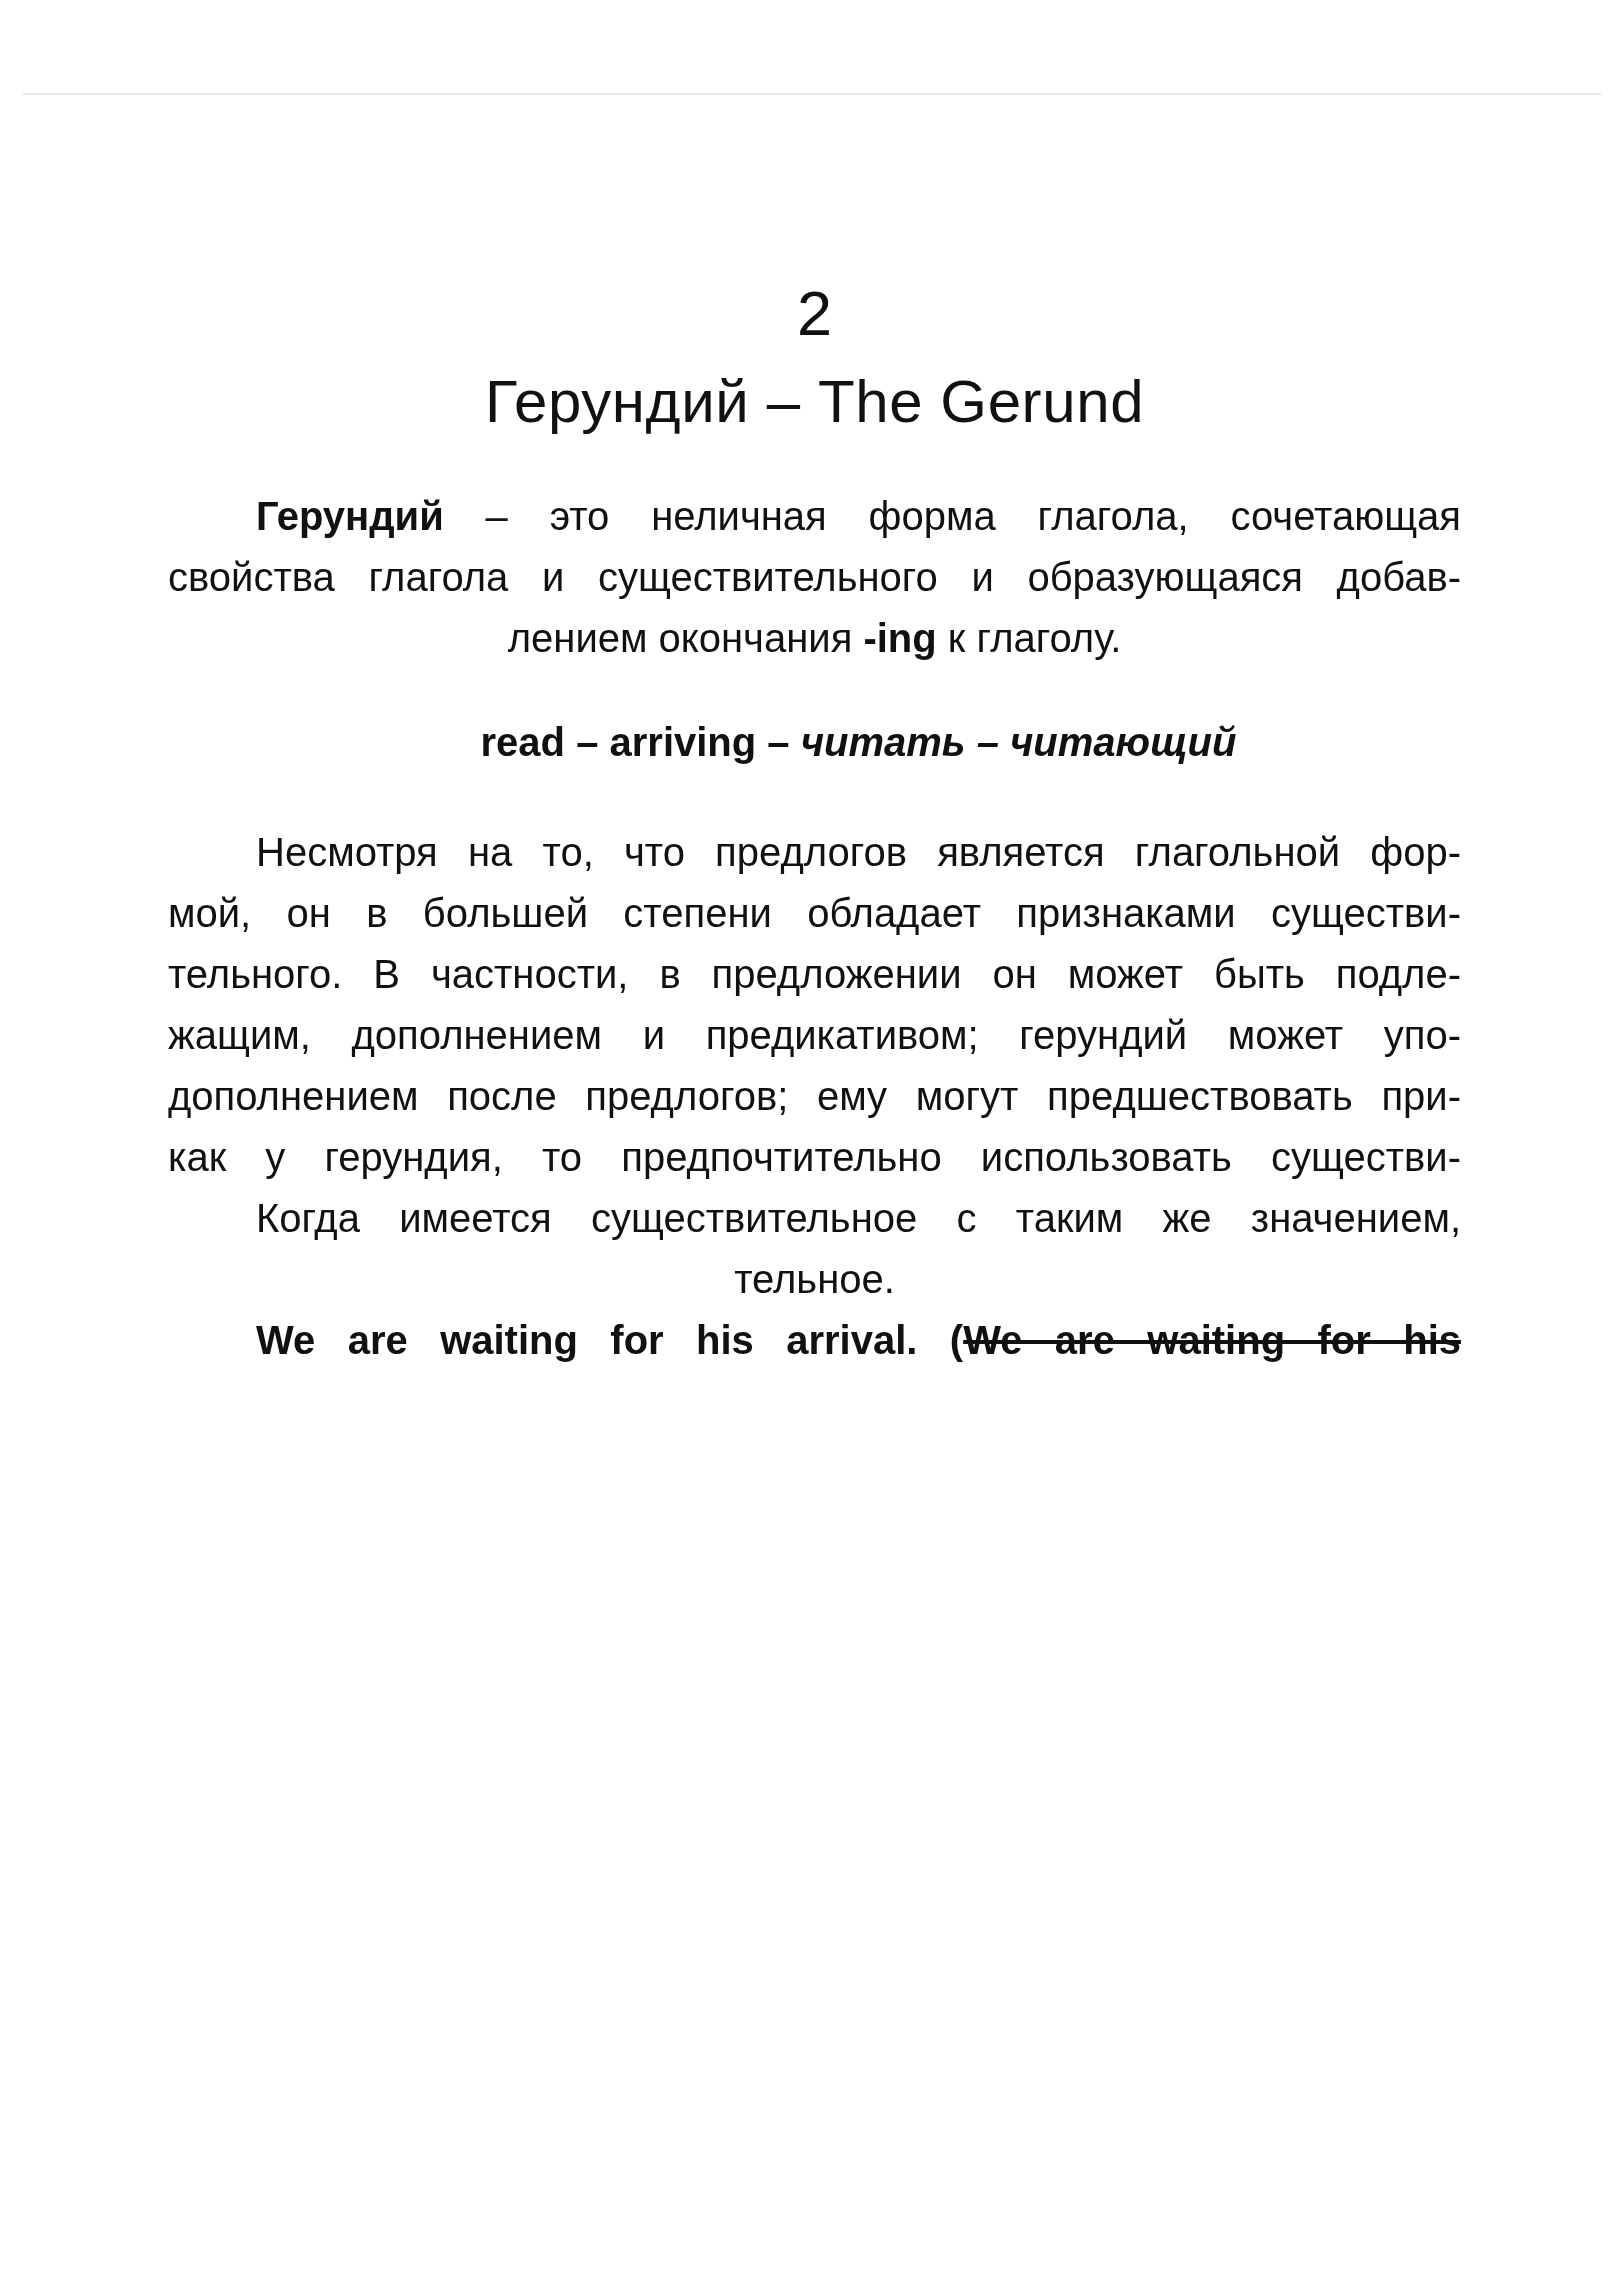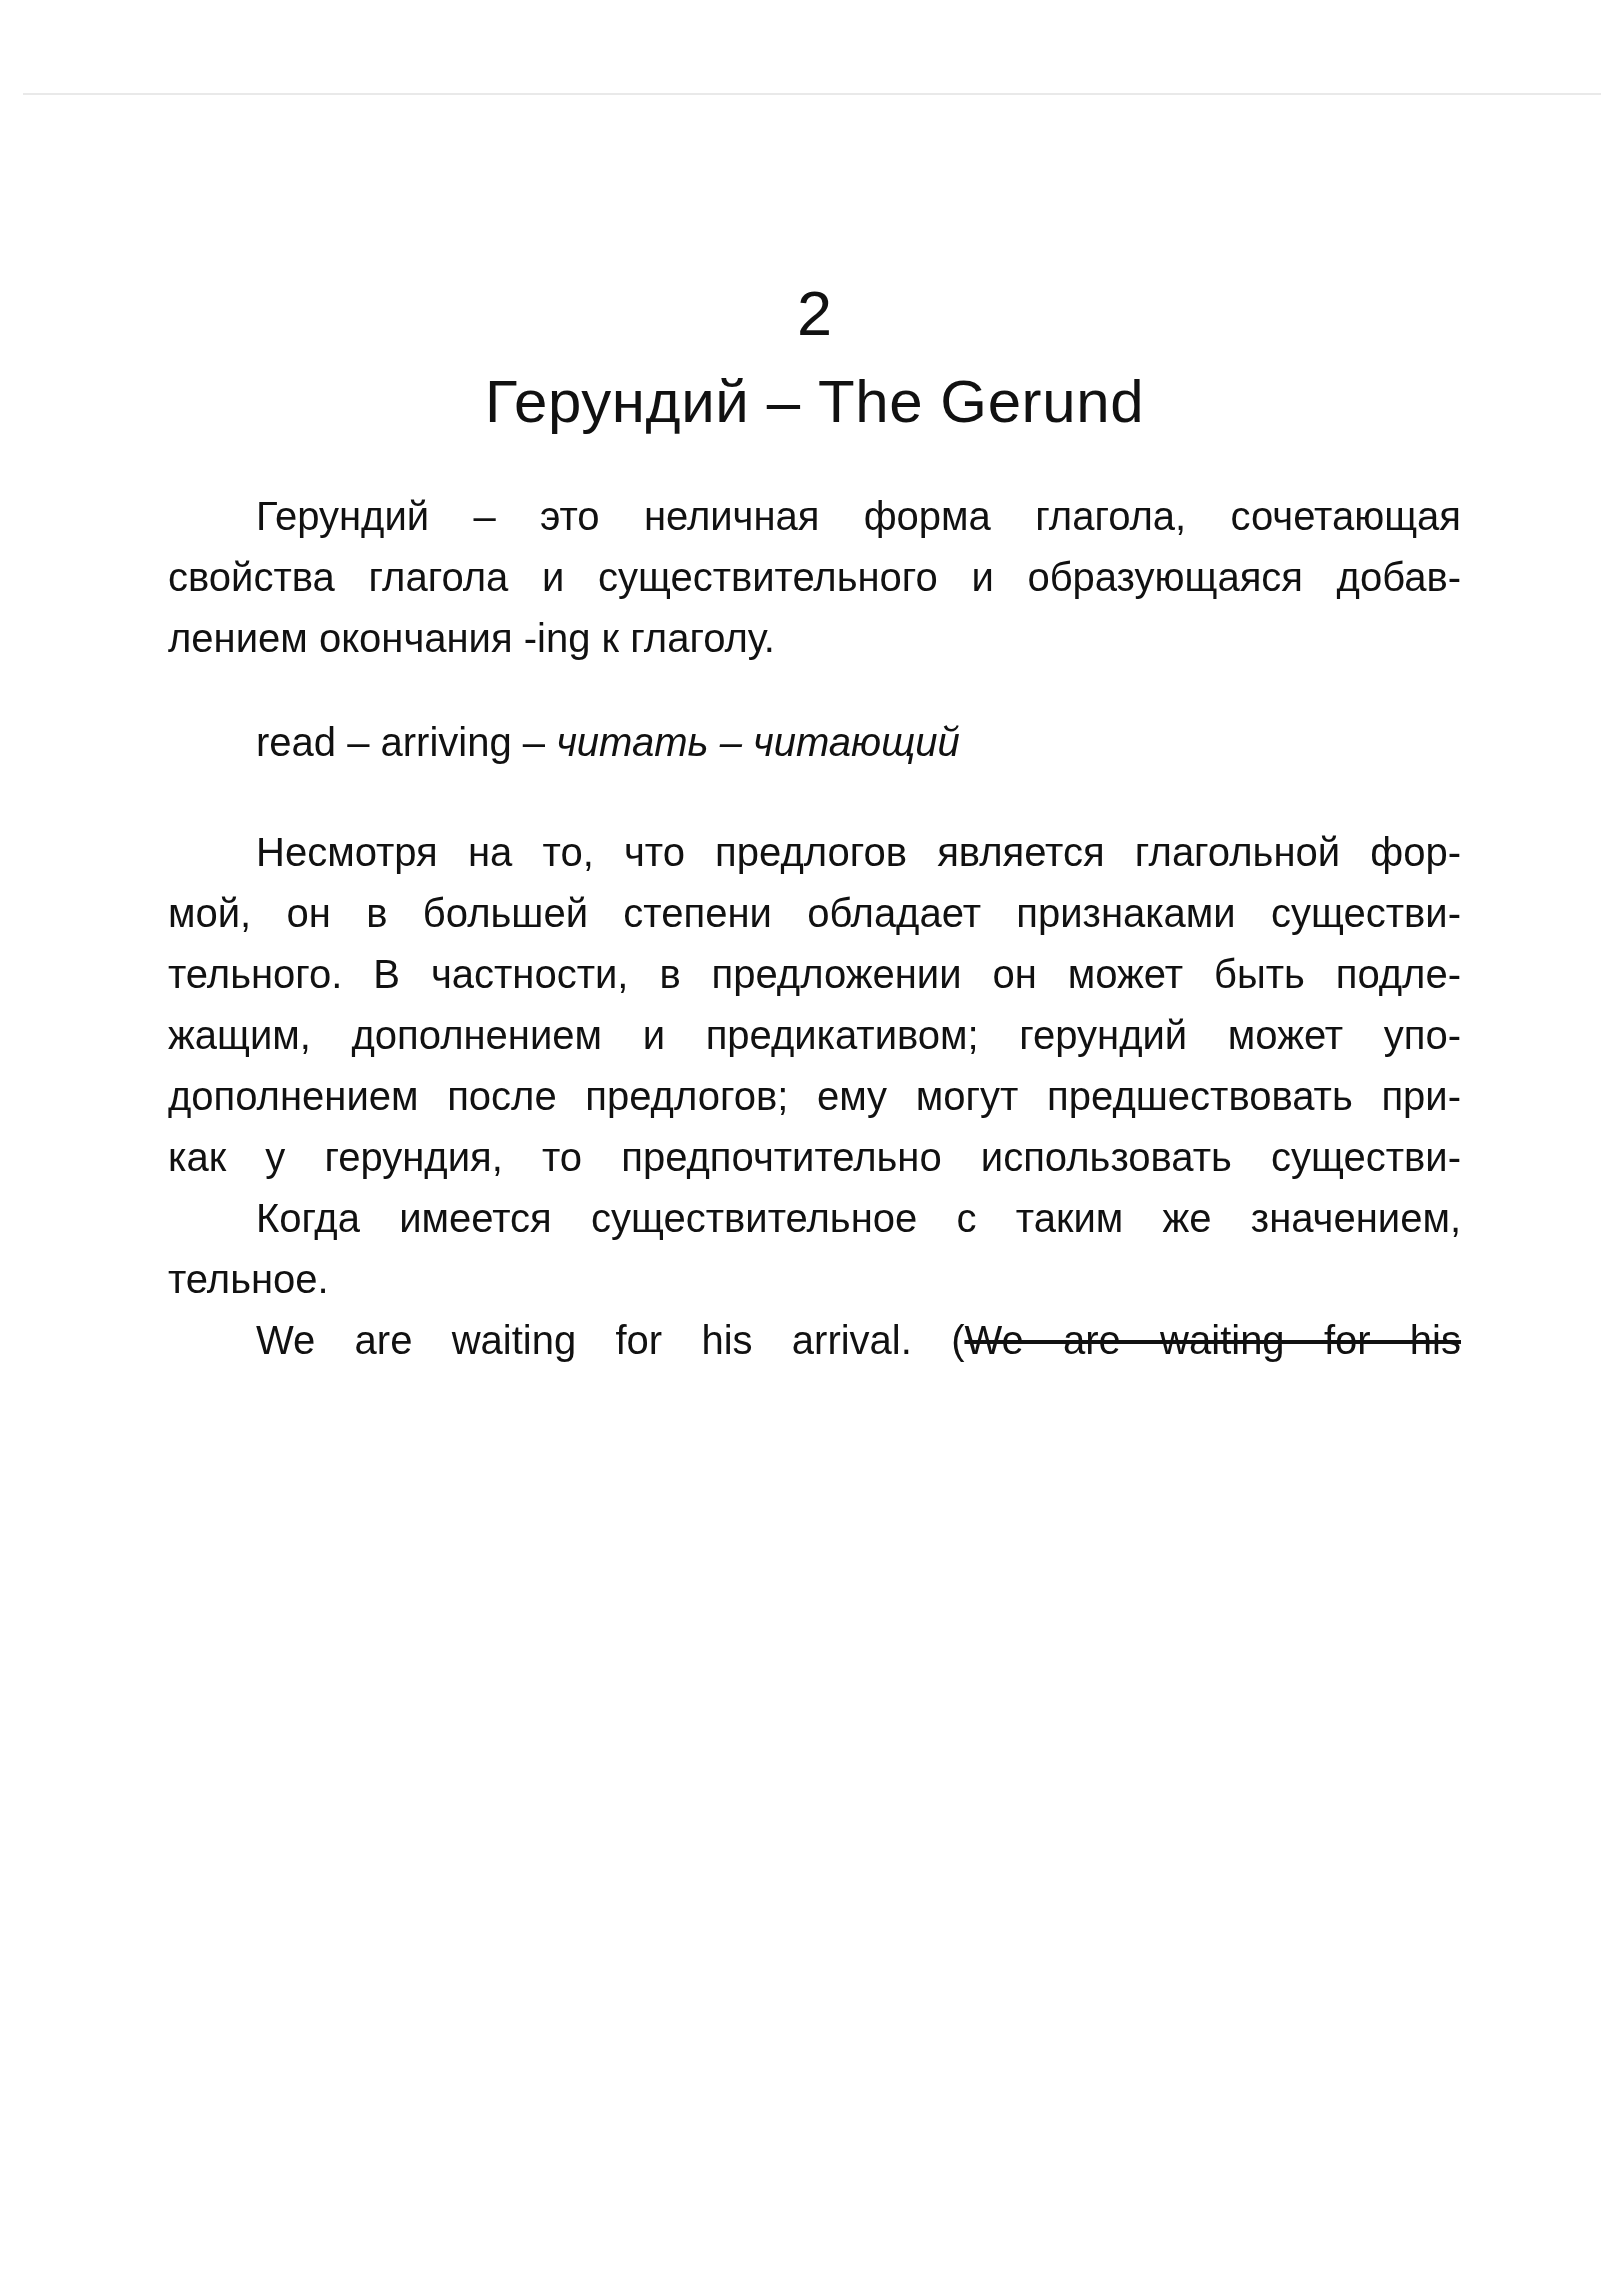--- a/index.html
+++ b/index.html
@@ -38,28 +38,28 @@
     line-height: 69px;
     font-weight: 400;
     letter-spacing: 0.6px;
     text-align: center;
   }
   .paragraphs { margin-top: 0; }
   .para { margin: 0; }
   .line {
     font-size: 40px;
     line-height: 61px;
-    text-align: left;
+    text-align: center;
   }
   .line.just {
     text-align: justify;
     text-align-last: justify;
   }
   .line.ind { text-indent: 88px; }
-  .b { font-weight: 400; }
+  .b { font-weight: 700; }
   .i { font-style: italic; }
   .s { text-decoration: line-through; text-decoration-thickness: 3.8px; }
 </style>
 </head>
 <body style="background: rgb(255, 255, 255); color: rgb(17, 17, 17);">
 
 <div class="divider" style="background: rgb(233, 233, 233);"></div>
 
 <div class="content">
   <div class="page-number">2</div>

